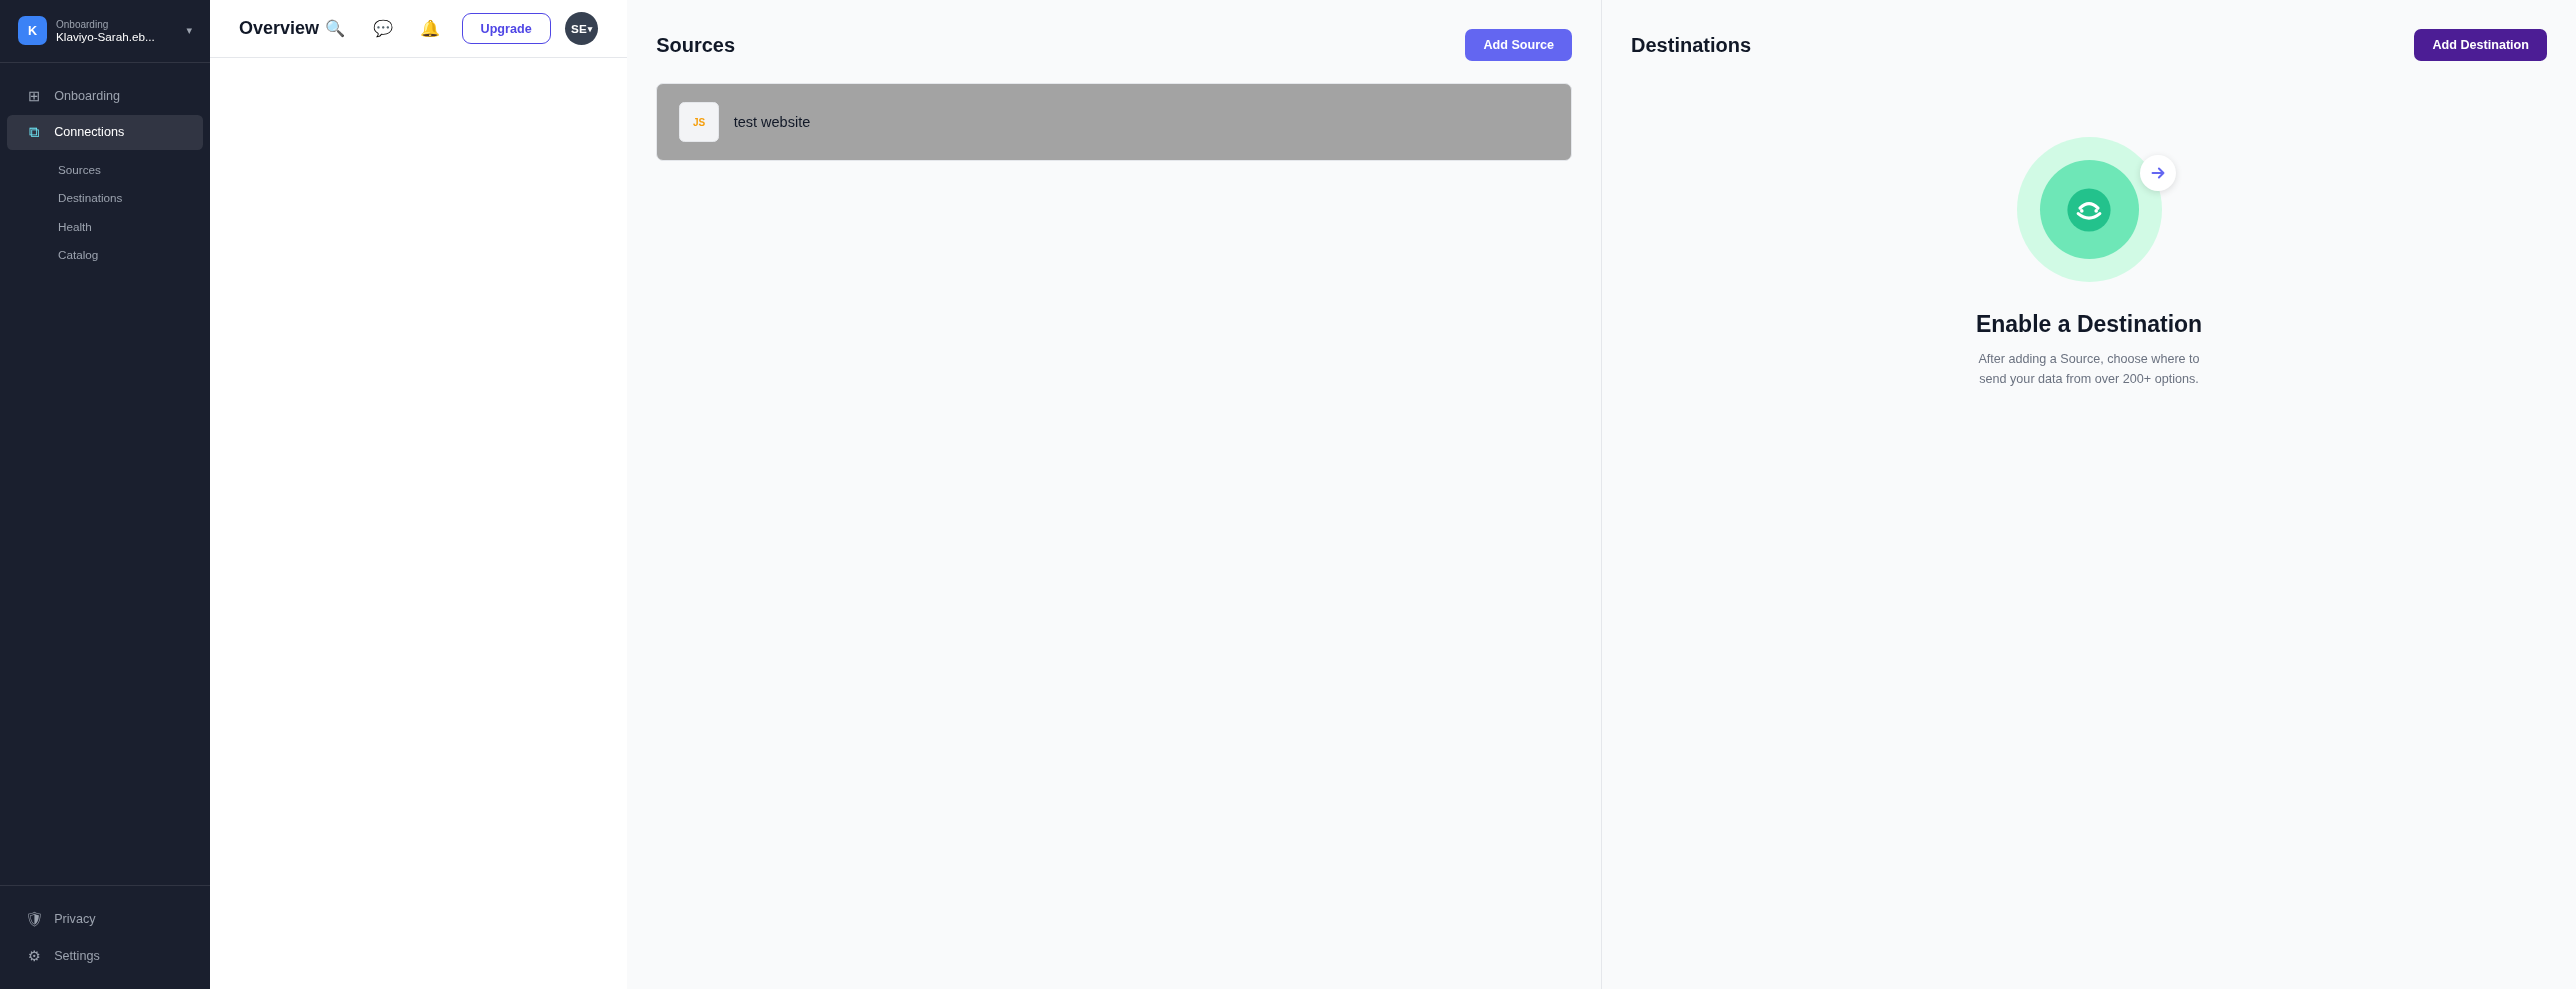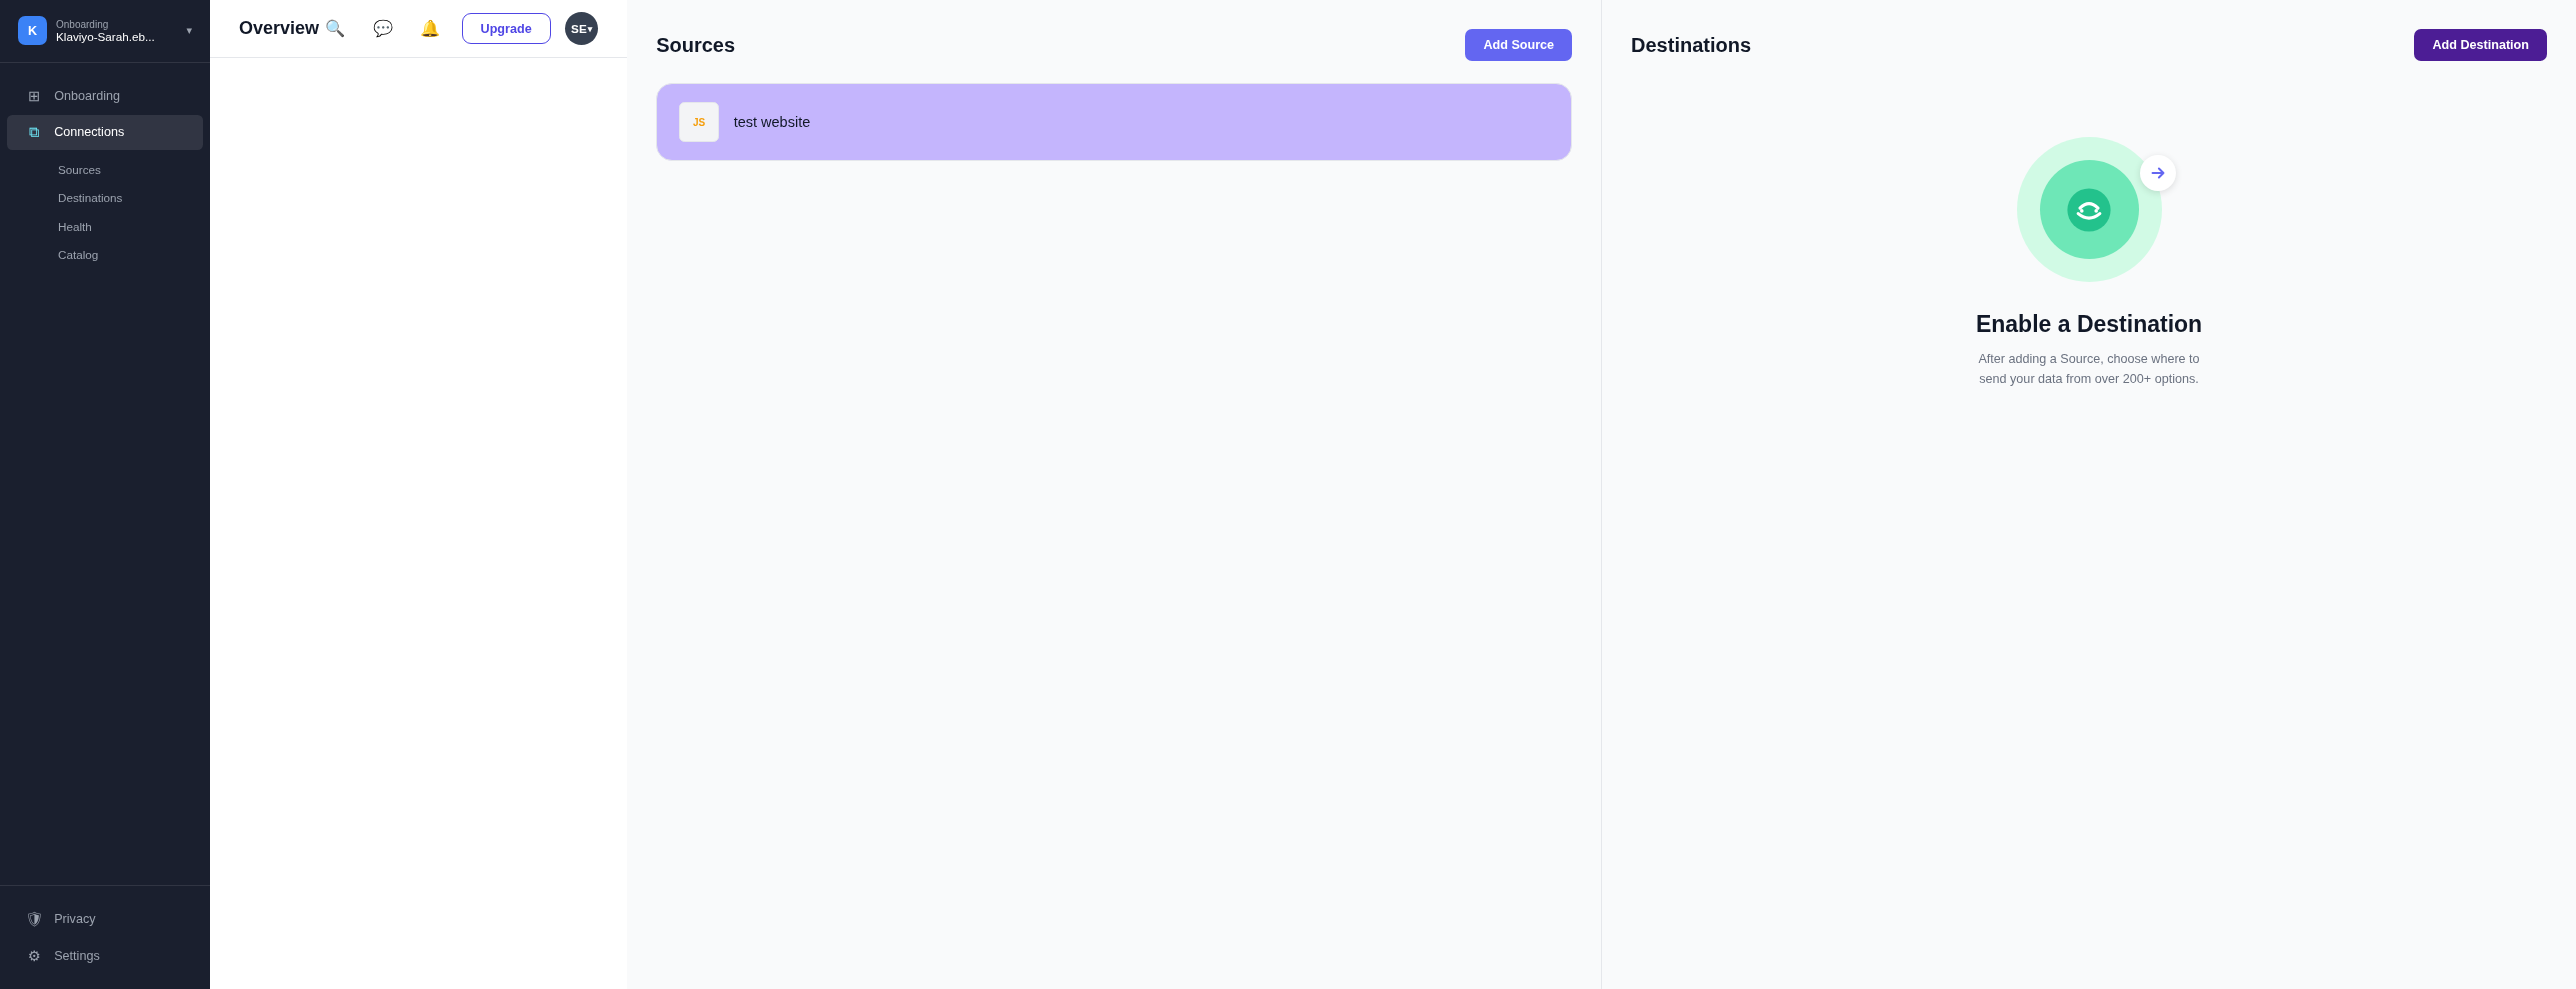--- a/index.html
+++ b/index.html
@@ -201,23 +201,23 @@
       background: #6366f1;
       color: #fff;
     }
     .add-btn-dest {
       background: #4c1d95;
       color: #fff;
     }
 
     
     .source-card {
-      background: #c4b5fd;
+      background: #a3a3a3;
       border: 0.9px solid #e5e7eb;
-      border-radius: 16px;
+      border-radius: 7px;
       padding: 18px 22px;
       display: flex;
       align-items: center;
       gap: 14.5px;
       cursor: pointer;
     }
     .source-icon {
       width: 40px;
       height: 40px;
       background: #f3f4f6;

